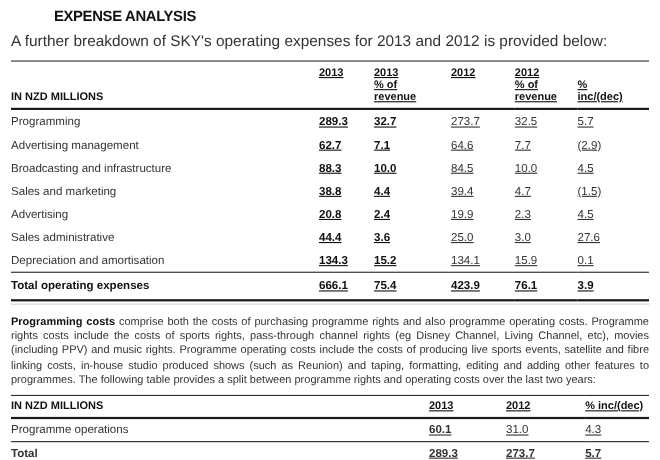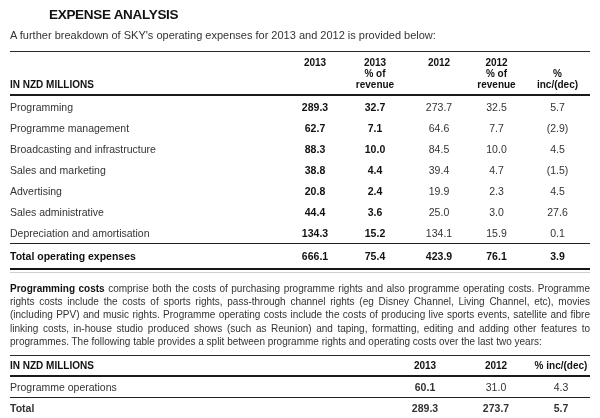--- a/index.html
+++ b/index.html
@@ -1,26 +1,26 @@
 <!DOCTYPE html>
 <html><head>
 <meta charset="utf-8">
 <style>
   * { margin:0; padding:0; box-sizing:border-box; }
   html,body { width:600px; height:418px; background:#ffffff; overflow:hidden; }
   body { font-family:"Liberation Sans", sans-serif; color:#2a2a2a; }
   .page { padding:7px 10px 0 10px; }
 
   .title { font-size:13.5px; font-weight:bold; color:#111; letter-spacing:-0.3px; margin-bottom:7px;padding-left:39px; }
-  .intro { font-size:11px; color:#333; margin-bottom:10px; }
+  .intro { font-size:14px; color:#333; margin-bottom:10px; }
 
   table { width:100%; border-collapse:collapse; table-layout:fixed; }
   .tbl { border-top:1px solid #2b2b2b; }
   th, td { padding:0; font-weight:normal; }
-  .num { text-align:center; }
+  .num { text-align:left;text-decoration:underline; }
 
   
   .tbl1 thead th { font-size:10px; font-weight:bold; color:#111; line-height:11px;
                    padding-top:5px; padding-bottom:4px; vertical-align:bottom; }
   .tbl1 thead th.vtop { vertical-align:top; }
   .tbl1 thead { border-bottom:2px solid #1a1a1a; }
 
   .tbl1 tbody td { font-size:10.5px; padding:4.5px 0 4.5px 0; color:#333; }
   .tbl1 tbody td.b, .b { font-weight:bold; color:#111; }
 
@@ -77,21 +77,21 @@
     <tbody>
       <tr>
         <td>Programming</td>
         <td class="num b">289.3</td>
         <td class="num b">32.7</td>
         <td class="num">273.7</td>
         <td class="num">32.5</td>
         <td class="num">5.7</td>
       </tr>
       <tr>
-        <td>Programme management</td>
+        <td>Advertising management</td>
         <td class="num b">62.7</td>
         <td class="num b">7.1</td>
         <td class="num">64.6</td>
         <td class="num">7.7</td>
         <td class="num">(2.9)</td>
       </tr>
       <tr>
         <td>Broadcasting and infrastructure</td>
         <td class="num b">88.3</td>
         <td class="num b">10.0</td>

